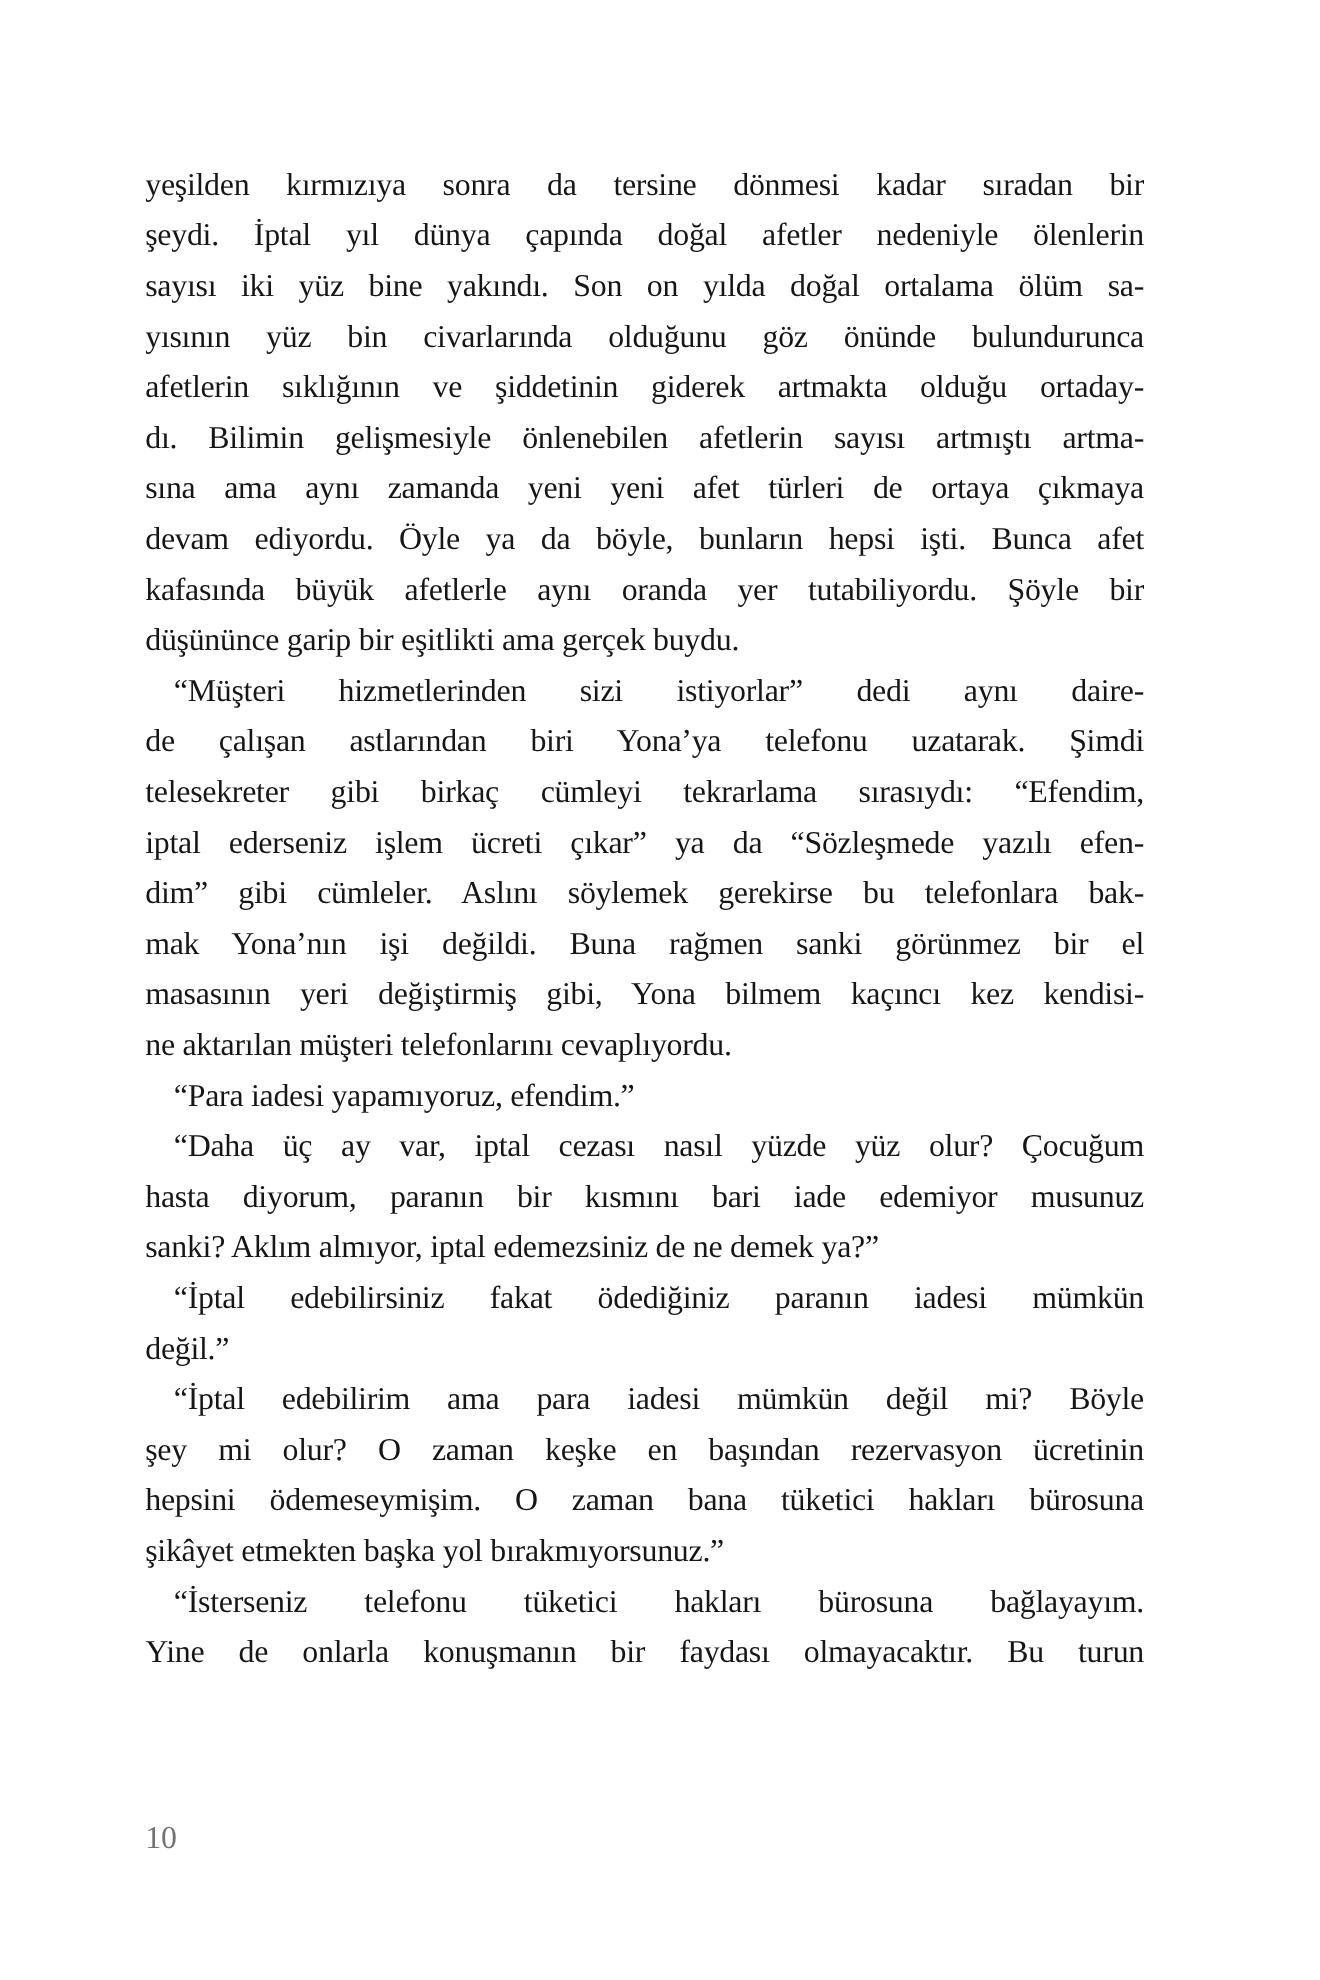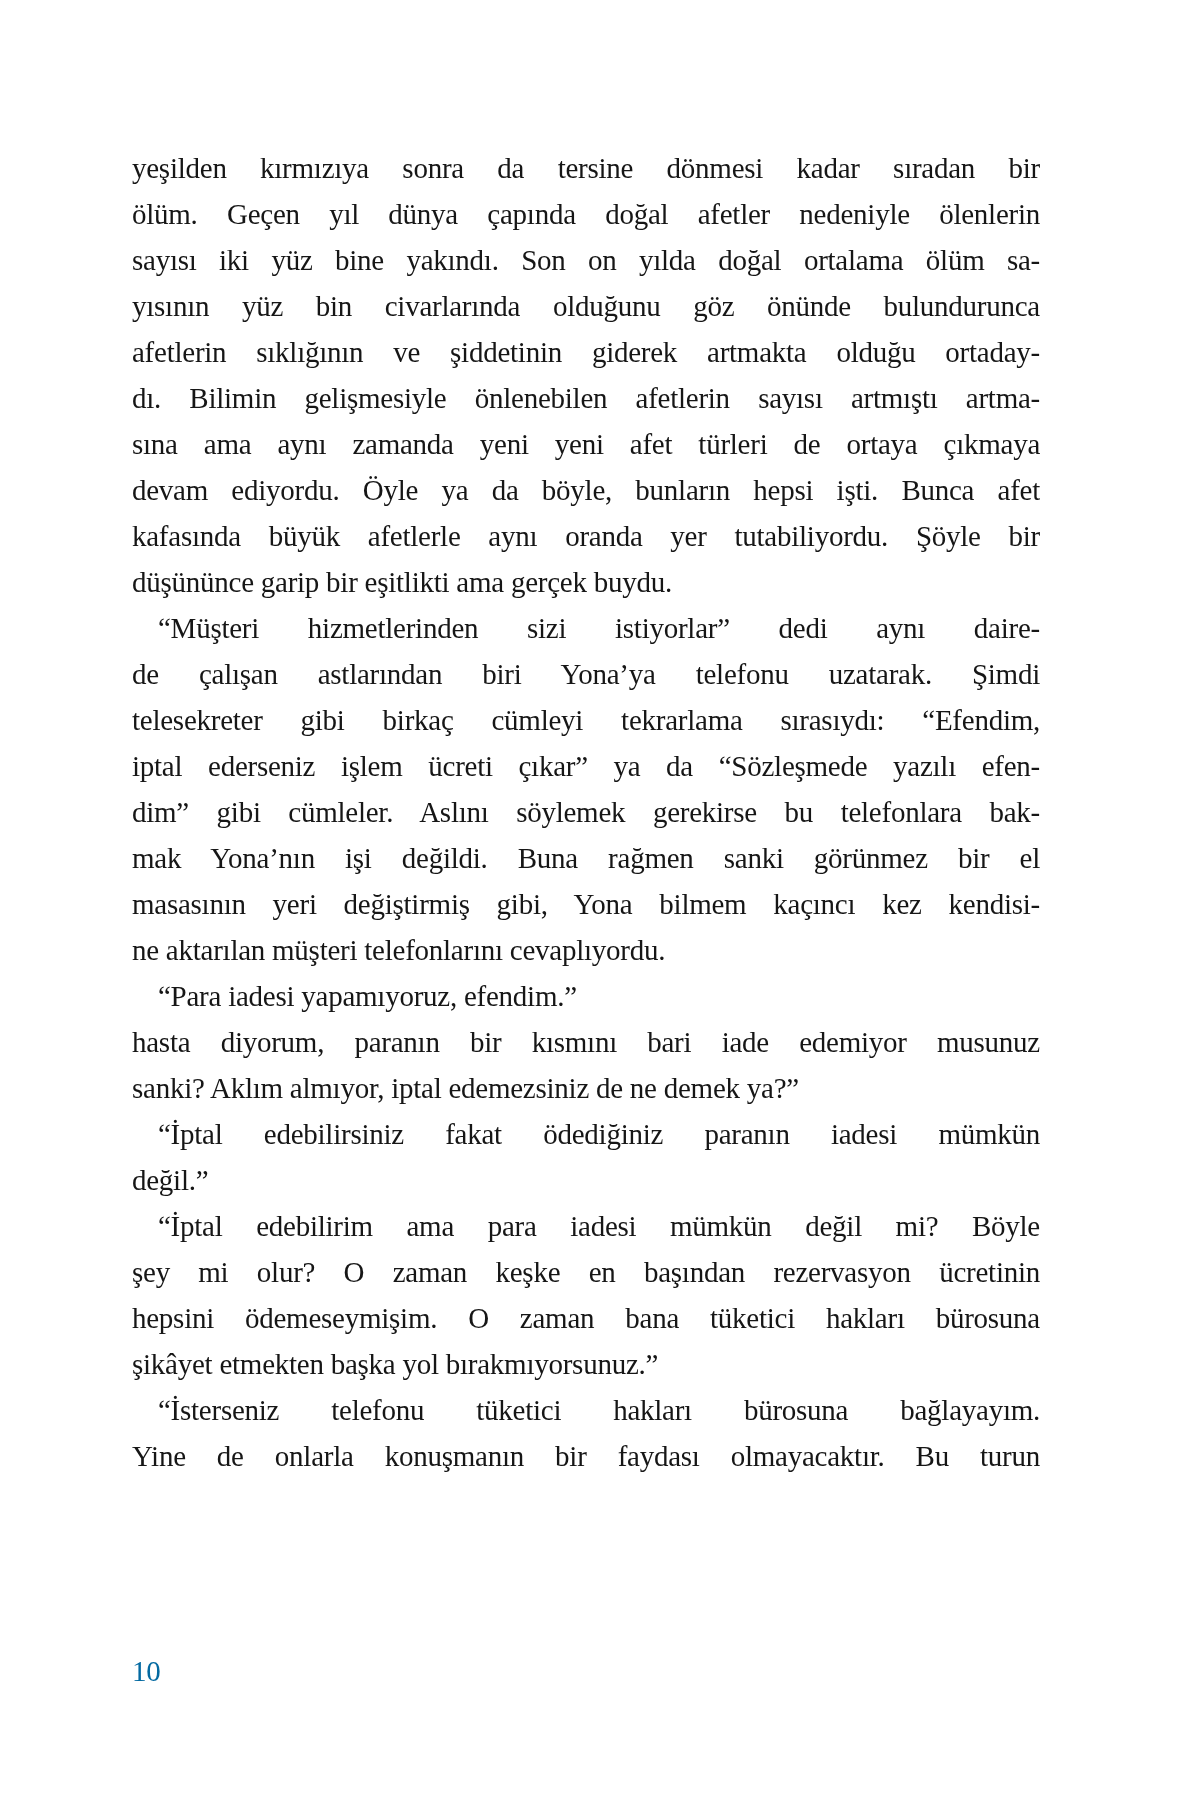--- a/index.html
+++ b/index.html
@@ -39,47 +39,48 @@
     text-align: right;
     text-align-last: left;
   }
   .page-number {
     position: absolute;
     left: 132px;
     top: 1648px;
     font-size: 29px;
     line-height: 46px;
     letter-spacing: -0.25px;
-    color: #0369a1;
+    color: #737373;
   }
 </style>
 </head>
 <body>
 
 <div class="page">
   <div class="text-block">
       <div class="line">yeşilden kırmızıya sonra da tersine dönmesi kadar sıradan bir</div>
-      <div class="line">ölüm. Geçen yıl dünya çapında doğal afetler nedeniyle ölenlerin</div>
+      <div class="line">şeydi. İptal yıl dünya çapında doğal afetler nedeniyle ölenlerin</div>
       <div class="line">sayısı iki yüz bine yakındı. Son on yılda doğal ortalama ölüm sa-</div>
       <div class="line">yısının yüz bin civarlarında olduğunu göz önünde bulundurunca</div>
       <div class="line">afetlerin sıklığının ve şiddetinin giderek artmakta olduğu ortaday-</div>
       <div class="line">dı. Bilimin gelişmesiyle önlenebilen afetlerin sayısı artmıştı artma-</div>
       <div class="line">sına ama aynı zamanda yeni yeni afet türleri de ortaya çıkmaya</div>
       <div class="line">devam ediyordu. Öyle ya da böyle, bunların hepsi işti. Bunca afet</div>
       <div class="line">kafasında büyük afetlerle aynı oranda yer tutabiliyordu. Şöyle bir</div>
       <div class="line para-end">düşününce garip bir eşitlikti ama gerçek buydu.</div>
       <div class="line indent">“Müşteri hizmetlerinden sizi istiyorlar” dedi aynı daire-</div>
       <div class="line">de çalışan astlarından biri Yona’ya telefonu uzatarak. Şimdi</div>
       <div class="line">telesekreter gibi birkaç cümleyi tekrarlama sırasıydı: “Efendim,</div>
       <div class="line">iptal ederseniz işlem ücreti çıkar” ya da “Sözleşmede yazılı efen-</div>
       <div class="line">dim” gibi cümleler. Aslını söylemek gerekirse bu telefonlara bak-</div>
       <div class="line">mak Yona’nın işi değildi. Buna rağmen sanki görünmez bir el</div>
       <div class="line">masasının yeri değiştirmiş gibi, Yona bilmem kaçıncı kez kendisi-</div>
       <div class="line para-end">ne aktarılan müşteri telefonlarını cevaplıyordu.</div>
       <div class="line indent para-end">“Para iadesi yapamıyoruz, efendim.”</div>
+      <div class="line indent">“Daha üç ay var, iptal cezası nasıl yüzde yüz olur? Çocuğum</div>
       <div class="line">hasta diyorum, paranın bir kısmını bari iade edemiyor musunuz</div>
       <div class="line para-end">sanki? Aklım almıyor, iptal edemezsiniz de ne demek ya?”</div>
       <div class="line indent">“İptal edebilirsiniz fakat ödediğiniz paranın iadesi mümkün</div>
       <div class="line para-end">değil.”</div>
       <div class="line indent">“İptal edebilirim ama para iadesi mümkün değil mi? Böyle</div>
       <div class="line">şey mi olur? O zaman keşke en başından rezervasyon ücretinin</div>
       <div class="line">hepsini ödemeseymişim. O zaman bana tüketici hakları bürosuna</div>
       <div class="line para-end">şikâyet etmekten başka yol bırakmıyorsunuz.”</div>
       <div class="line indent">“İsterseniz telefonu tüketici hakları bürosuna bağlayayım.</div>
       <div class="line">Yine de onlarla konuşmanın bir faydası olmayacaktır. Bu turun</div>

